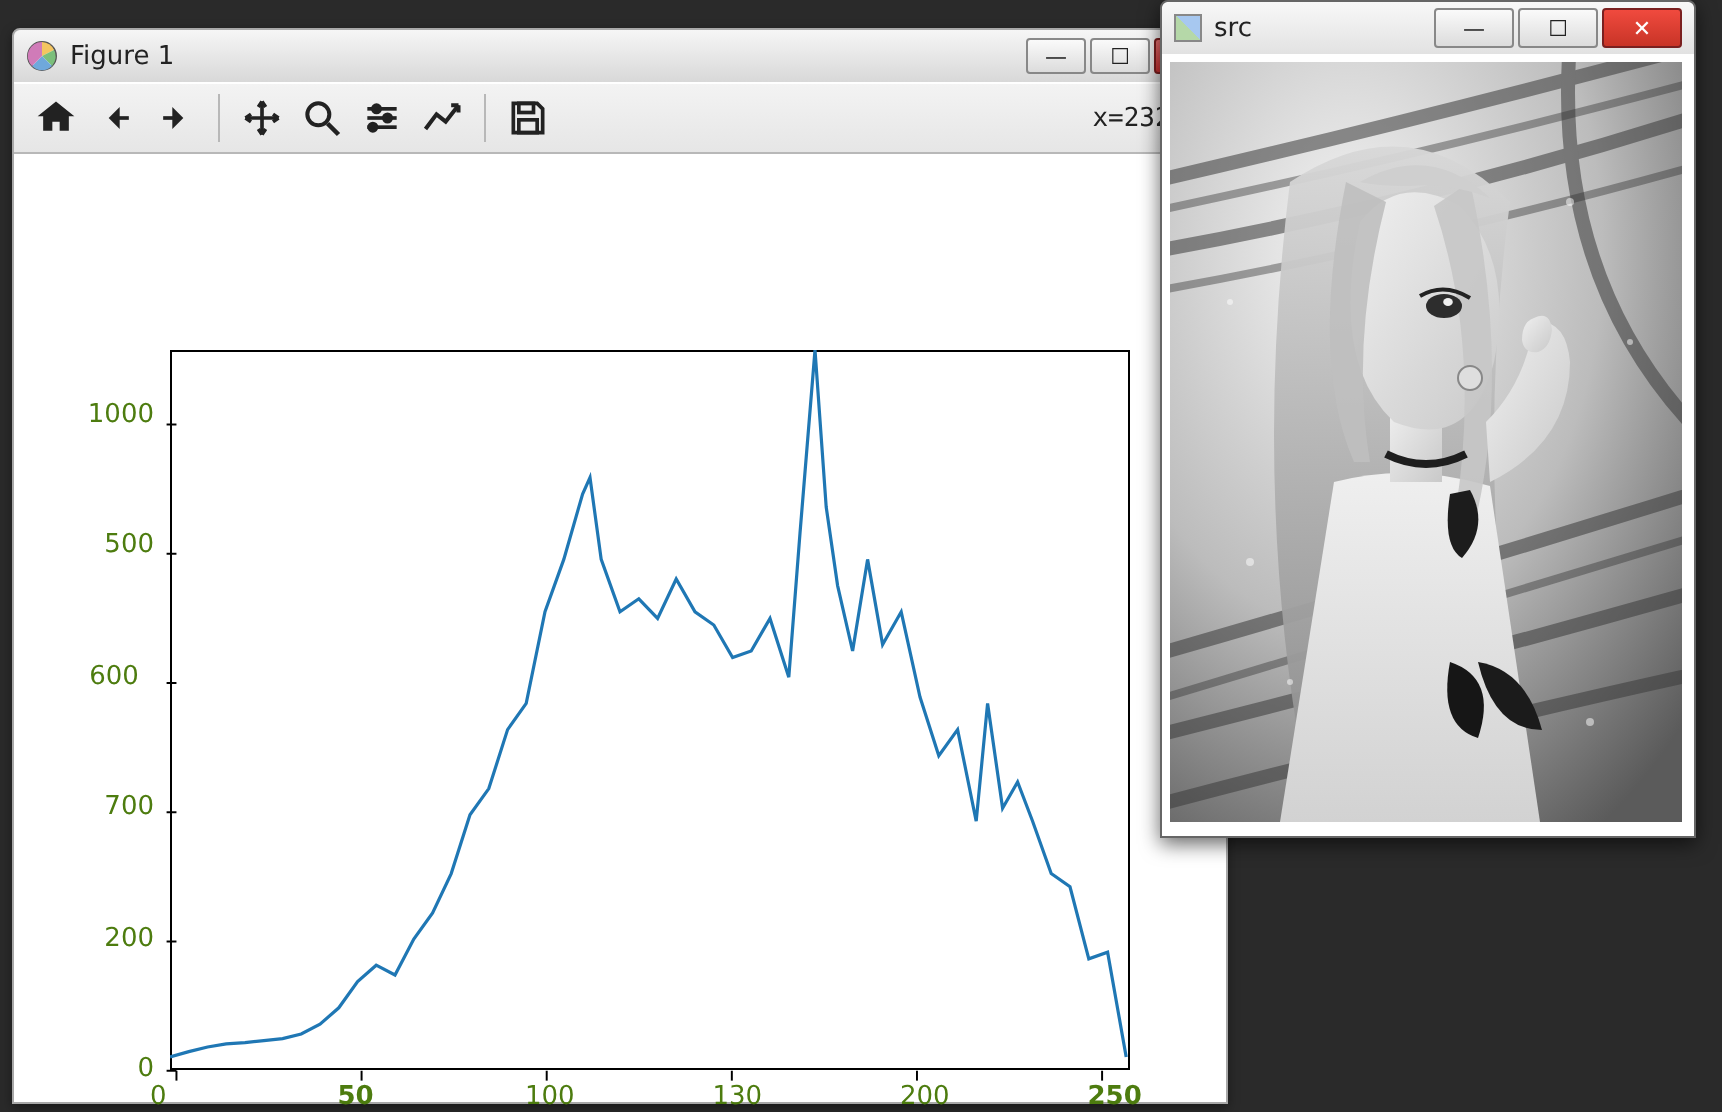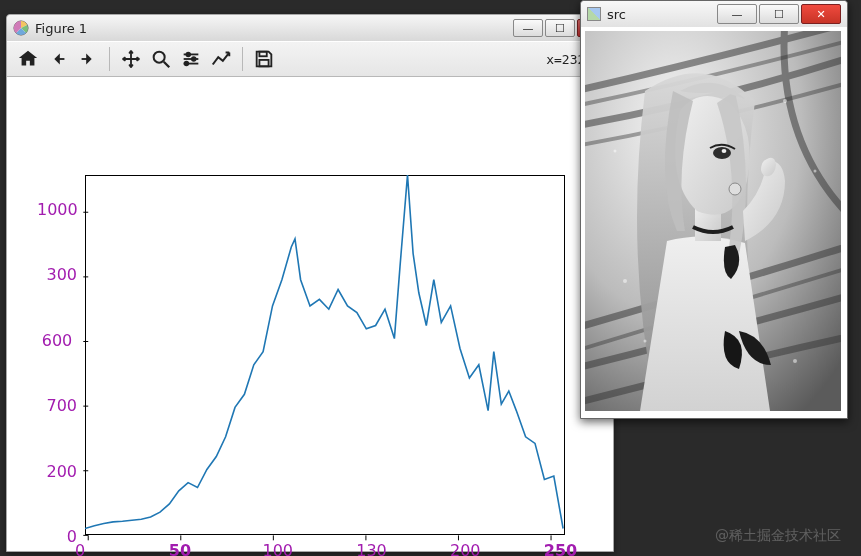--- a/index.html
+++ b/index.html
@@ -81,22 +81,22 @@
   
   .chart-area {
     background: #fff;
     width: 100%;
     height: 474px;
     position: relative;
   }
 
   .axis-label {
     position: absolute;
-    font-size: 16px;
-    color: #a21caf;
+    font-size: 13px;
+    color: #4d7c0f;
     white-space: nowrap;
   }
   .plot {
     position: absolute;
     left: 78px; top: 98px;
     width: 480px; height: 360px;
   }
   .plot-border {
     position: absolute; inset: 0;
     border: 1px solid #000;
@@ -250,21 +250,21 @@
           <line class="tick" x1="0" y1="163.63636363636365" x2="-5" y2="163.63636363636365"></line>
           <line class="tick" x1="0" y1="98.18181818181819" x2="-5" y2="98.18181818181819"></line>
           <line class="tick" x1="0" y1="32.72727272727275" x2="-5" y2="32.72727272727275"></line>
         </svg>
     </div>
     <div id="ytick-labels">
         <div class="axis-label" style="right: 538px; left: 30px; top: 450px; text-align: right; width: 40px;">0</div>
         <div class="axis-label" style="right: 538px; left: 30px; top: 384.545px; text-align: right; width: 40px;">200</div>
         <div class="axis-label" style="right: 538px; left: 30px; top: 319.091px; text-align: right; width: 40px;">700</div>
         <div class="axis-label" style="right: 538px; left: 30px; top: 253.636px; text-align: center; width: 40px;">600</div>
-        <div class="axis-label" style="right: 538px; left: 30px; top: 188.182px; text-align: right; width: 40px;">300</div>
+        <div class="axis-label" style="right: 538px; left: 30px; top: 188.182px; text-align: right; width: 40px;">500</div>
         <div class="axis-label" style="right: 538px; left: 30px; top: 122.727px; text-align: right; width: 40px;">1000</div>
       </div>
     <div id="xtick-labels">
         <div class="axis-label" style="left: 68px; top: 464px;">0</div>
         <div class="axis-label" style="left: 161.75px; top: 464px; font-weight: bold;">50</div>
         <div class="axis-label" style="left: 255.5px; top: 464px;">100</div>
         <div class="axis-label" style="left: 349.25px; top: 464px;">130</div>
         <div class="axis-label" style="left: 443px; top: 464px;">200</div>
         <div class="axis-label" style="left: 536.75px; top: 464px; font-weight: bold;">250</div>
       </div>
@@ -352,14 +352,13 @@
         <circle cx="200" cy="70" r="2"></circle>
           <circle cx="230" cy="140" r="1.5"></circle>
         <circle cx="30" cy="120" r="1.5"></circle>
           <circle cx="210" cy="330" r="2"></circle>
       </g>
     </svg>
   </div>
 </div>
 
 <div class="watermark">
-  <div>@稀土掘金技术社区</div>
 </div>
 
 </body></html>

